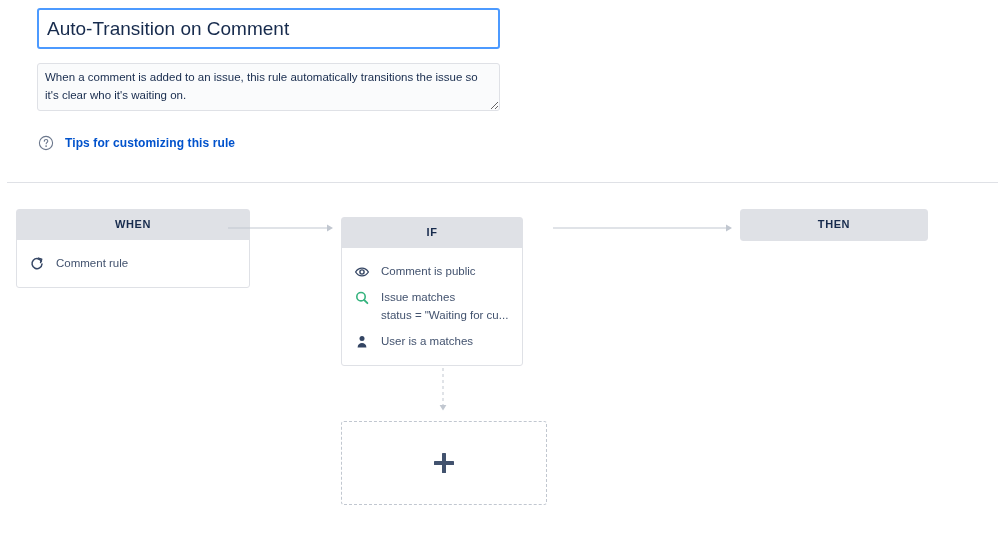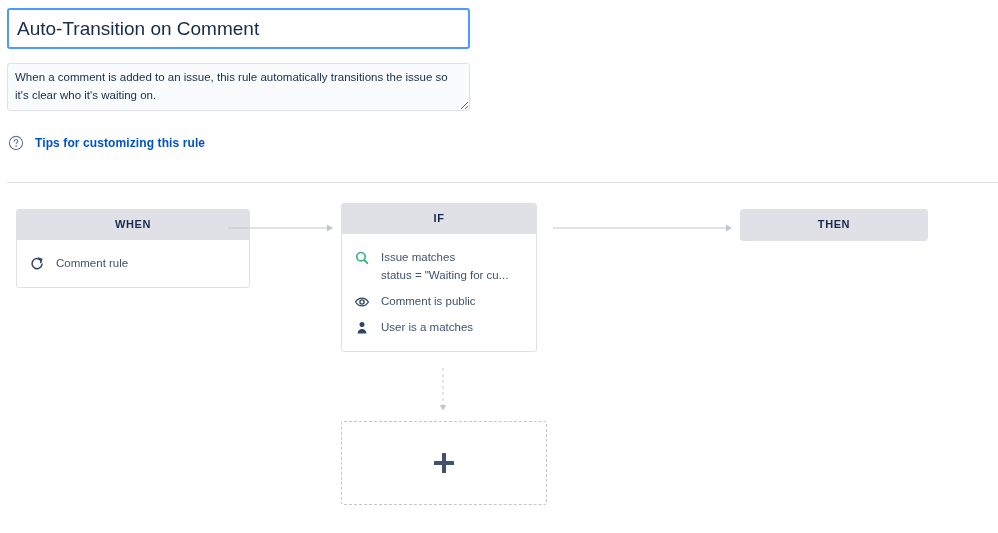--- a/index.html
+++ b/index.html
@@ -12,20 +12,21 @@
     height: 533px;
     font-family: "Liberation Sans", sans-serif;
     color: #172b4d;
     overflow: hidden;
     position: relative;
   }
 
   
   .form-area {
     padding: 8px 0 0 7px;
+    margin-left: 30px;
   }
 
   .rule-title-input {
     display: block;
     box-sizing: border-box;
     width: 463px;
     height: 41px;
     padding: 6px 8px;
     font-family: "Liberation Sans", sans-serif;
     font-size: 19px;
@@ -132,21 +133,21 @@
   }
   .comp-text {
     font-size: 11.5px;
     line-height: 18px;
     color: #42526e;
     white-space: pre-line;
   }
 
   
   #card-when  { left: 16px;  top: 27px;  width: 234px; }
-  #card-if    { left: 341px; top: 21px;  width: 196px; }
+  #card-if    { left: 341px; top: 35px;  width: 182px; }
   #card-then  { left: 740px; top: 27px;  width: 188px; }
 
   .connector {
     position: absolute;
     height: 10px;
   }
   #conn-1 { left: 228px; top: 37px; width: 106px; }
   #conn-2 { left: 553px; top: 37px; width: 180px; }
 
   #conn-down {
@@ -220,35 +221,35 @@
     </svg>
   </div>
 
   <div class="card" id="card-if">
     <div class="card-header">IF</div>
     <div class="card-body">
 
       <div class="comp-row">
         <span class="comp-icon">
           <svg viewBox="0 0 16 16" width="16" height="16" aria-hidden="true">
+            <path d="M1.6 8S4 4.1 8 4.1 14.4 8 14.4 8 12 11.9 8 11.9 1.6 8 1.6 8Z" fill="none" stroke="#344563" stroke-width="1.3"></path>
+            <circle cx="8" cy="8" r="2.1" fill="none" stroke="#344563" stroke-width="1.4"></circle>
+          </svg>
+        </span>
+        <span class="comp-text">Comment is public</span>
+      </div>
+
+      <div class="comp-row">
+        <span class="comp-icon">
+          <svg viewBox="0 0 16 16" width="16" height="16" aria-hidden="true">
             <circle cx="7" cy="6.7" r="4.2" fill="none" stroke="#36b37e" stroke-width="1.6"></circle>
             <line x1="10.2" y1="10" x2="13.4" y2="13.2" stroke="#36b37e" stroke-width="1.8" stroke-linecap="round"></line>
           </svg>
         </span>
         <span class="comp-text"><span>Issue matches</span><br><span>status = "Waiting for cu...</span></span>
-      </div>
-
-      <div class="comp-row">
-        <span class="comp-icon">
-          <svg viewBox="0 0 16 16" width="16" height="16" aria-hidden="true">
-            <path d="M1.6 8S4 4.1 8 4.1 14.4 8 14.4 8 12 11.9 8 11.9 1.6 8 1.6 8Z" fill="none" stroke="#344563" stroke-width="1.3"></path>
-            <circle cx="8" cy="8" r="2.1" fill="none" stroke="#344563" stroke-width="1.4"></circle>
-          </svg>
-        </span>
-        <span class="comp-text">Comment is public</span>
       </div>
 
       <div class="comp-row">
         <span class="comp-icon">
           <svg viewBox="0 0 16 16" width="16" height="16" aria-hidden="true">
             <circle cx="8" cy="4.6" r="2.5" fill="#344563"></circle>
             <path d="M3.6 13.4c0-2.6 2-4.3 4.4-4.3s4.4 1.7 4.4 4.3Z" fill="#344563"></path>
           </svg>
         </span>
         <span class="comp-text">User is a matches</span>

